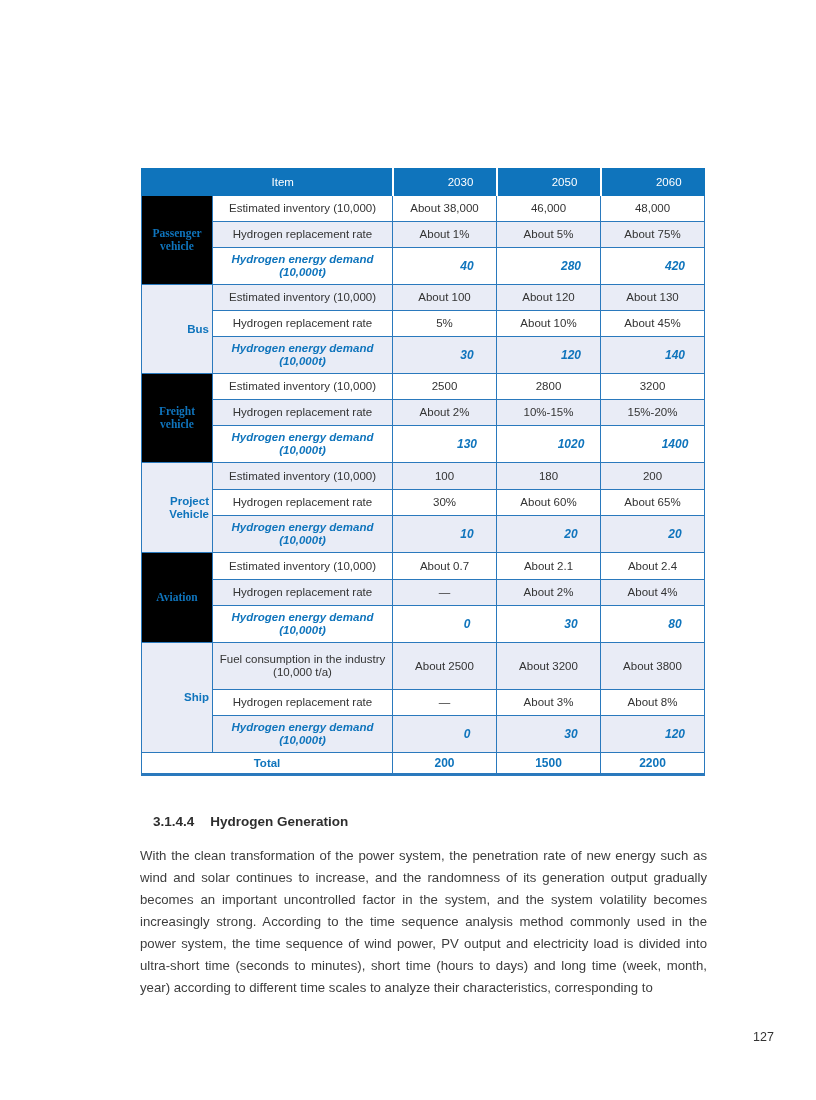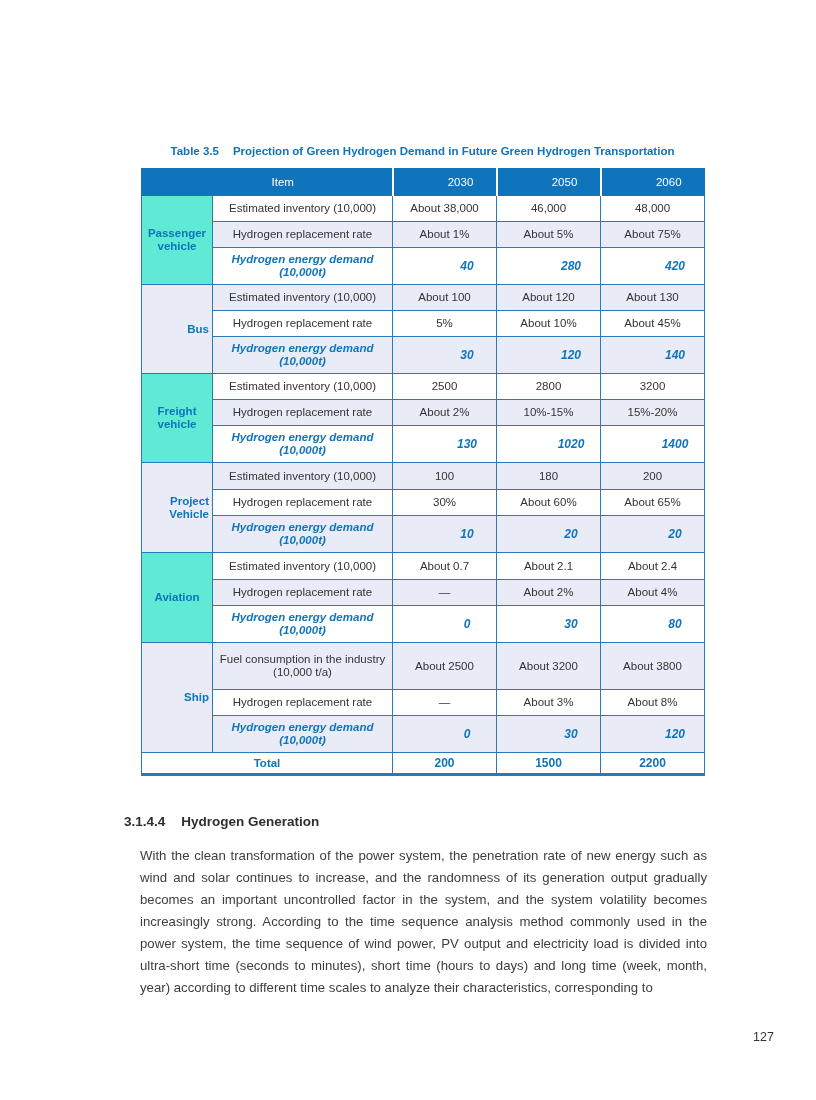--- a/index.html
+++ b/index.html
@@ -27,52 +27,49 @@
   th {
     background:#0f74bc; color:#ffffff; font-weight:400; font-size:11.5px;
     border:1px solid #0f74bc; height:27px;padding-left:32px;
   }
   th.year { border-left:2px solid #ffffff; }
   tr.h26 td { height:26px; }
   tr.h27 td { height:27px; }
   tr.h37 td { height:37px; }
   tr.h47 td { height:47px; }
   tr.tint td { background:#e9ecf6; }
-  td.gl-white { background:#5eead4; }
+  td.gl-white { background:#000000;font-family:Liberation Serif, serif; }
   td.gl-tint  { background:#e9ecf6;text-align:right; }
   td.group-label-cell { color:#0f74bc; font-weight:700; }
   tr.demand td { color:#0f74bc; font-weight:700;font-style:italic; }
   tr.demand td.value-cell { font-size:12px;padding-left:48px; }
   tr.total-row td {
     color:#0f74bc; font-weight:700; height:22px;
     border-bottom:3px solid #2a79bd; background:#ffffff;
   }
   tr.total-row td.value-cell { font-size:12px; }
 
   .sec-heading {
-    position:absolute; left:124px; top:814px; font-size:13.5px;
+    position:absolute; left:153px; top:814px; font-size:13.5px;
     font-weight:700; color:#2e2e2e;
   }
   .sec-heading .sec-num { margin-right:16px; }
   .body-text {
     position:absolute; left:140px; top:845px; width:567px;
     font-size:13.2px; line-height:22px; text-align:justify; color:#3d3d3d;
   }
   .page-num {
     position:absolute; left:753px; top:1030px; font-size:12.5px; color:#333333;
   }
 </style>
 </head>
 <body>
 
 <div class="page">
 
-  <div class="tbl-caption">
-    <span class="cap-label">Table 3.5</span><span>Projection of Green Hydrogen Demand in Future Green Hydrogen Transportation</span>
-  </div>
 
   <table class="demand-table">
     <colgroup>
       <col style="width:71px">
         <col style="width:180px">
       <col style="width:104px">
         <col style="width:104px">
         <col style="width:104px">
     </colgroup>
     <tbody>

